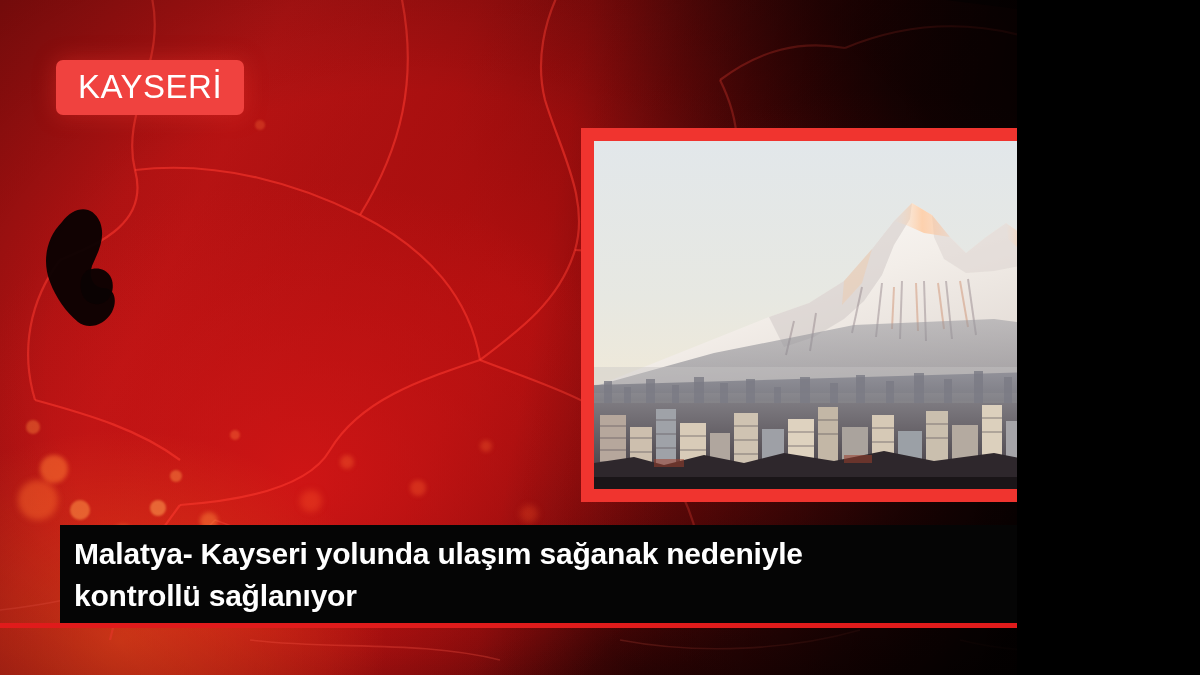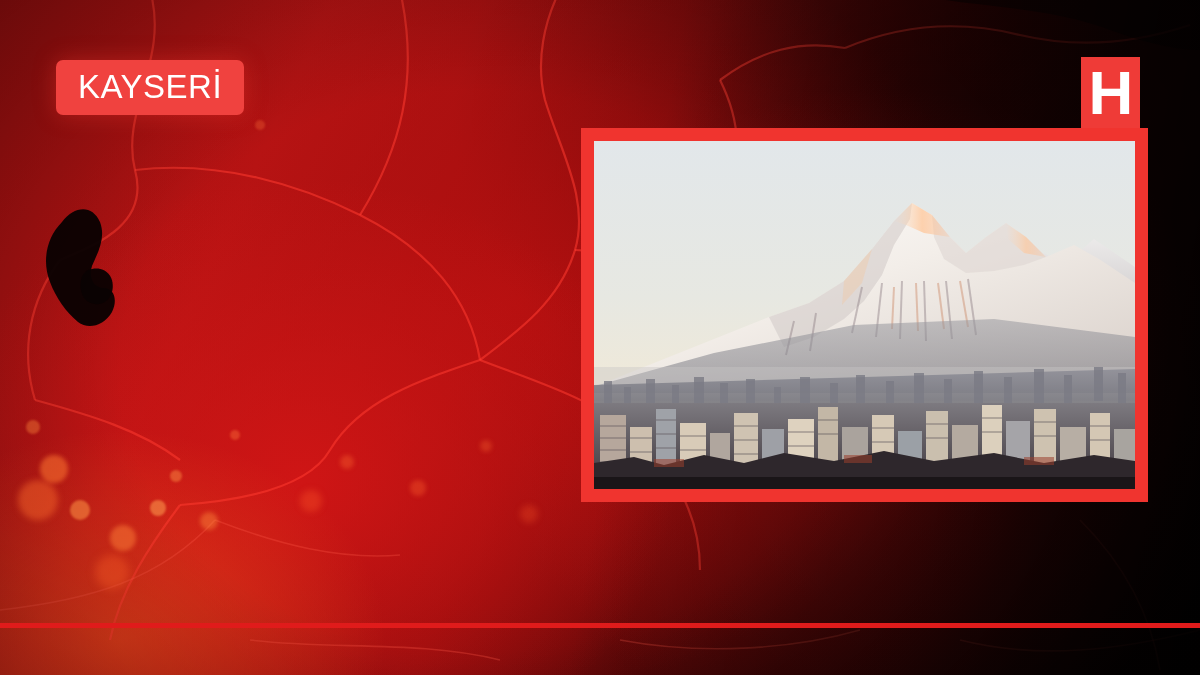--- a/index.html
+++ b/index.html
@@ -6,21 +6,21 @@
     margin: 0;
     padding: 0;
     background: #000;
   }
   body {
     font-family: "Liberation Sans", sans-serif;
   }
 
   #stage {
     position: relative;
-    width: 1200px;
+    width: 1017px;
     height: 675px;
     overflow: hidden;
     background: #ef4444;
   }
 
   
   .map-bg {
     position: absolute;
     inset: 0;
     background:
@@ -367,16 +367,20 @@
           <rect x="250" y="314" width="28" height="8"></rect>
           <rect x="430" y="316" width="30" height="8"></rect>
         </g>
         <g fill="#141012" opacity="0.75">
           <rect x="0" y="336" width="541" height="12"></rect>
         </g>
       </svg>
     </div>
   </div>
 
+  <div class="headline-bar">
+    <div class="headline-text">Malatya- Kayseri yolunda ulaşım sağanak nedeniyle
+kontrollü sağlanıyor</div>
+  </div>
 
   <div class="bottom-rule"></div>
 
 </div>
 
 </body></html>

